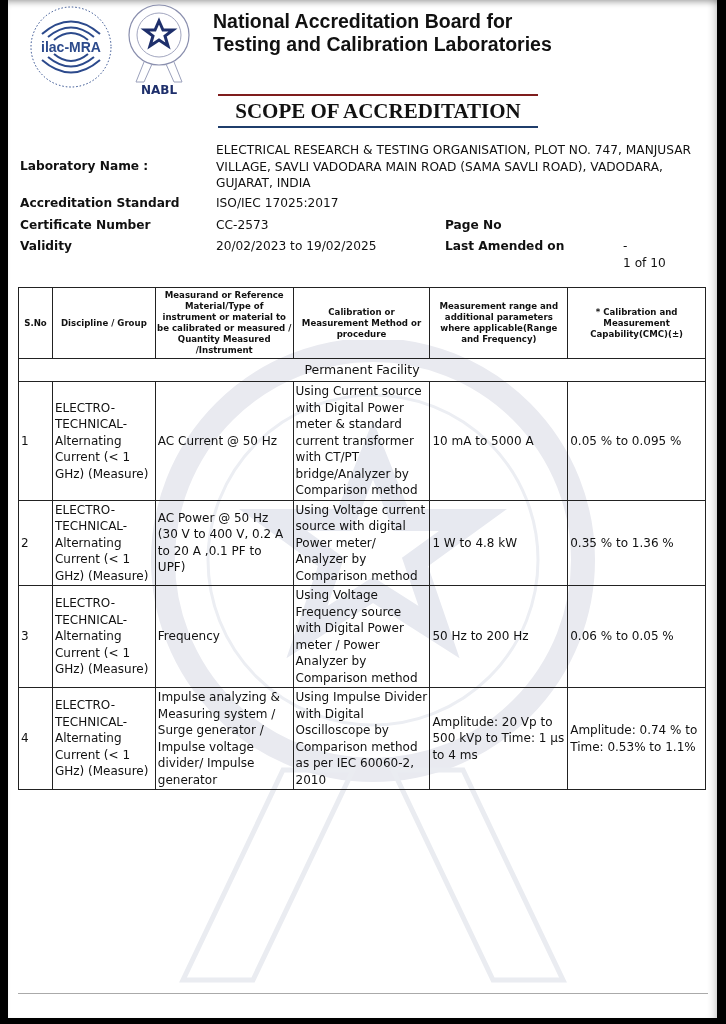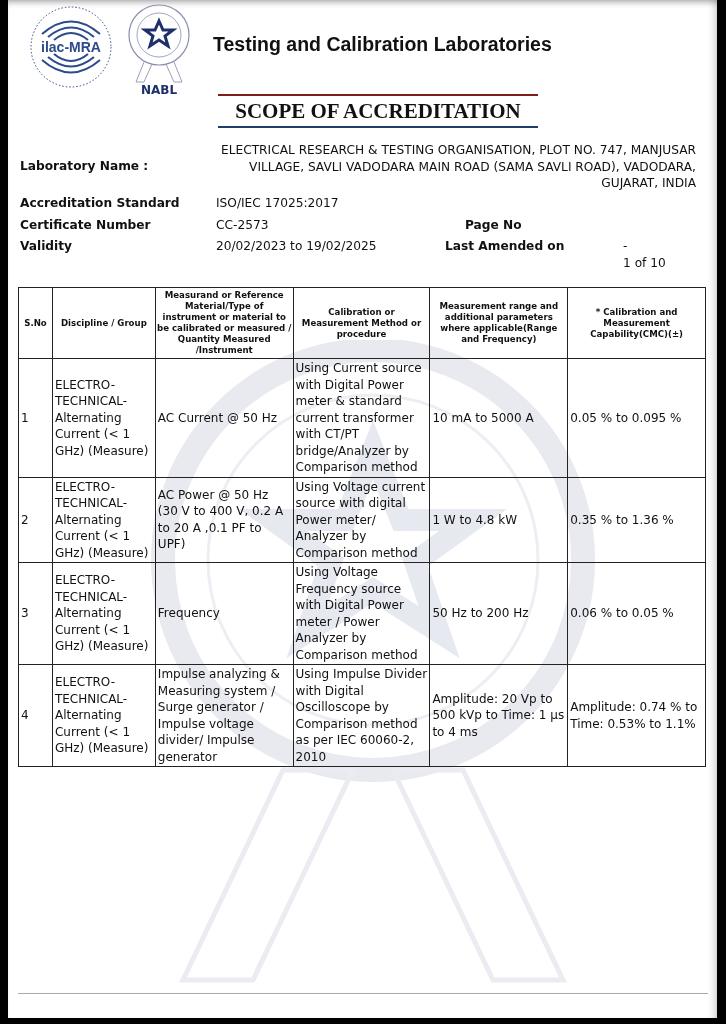--- a/index.html
+++ b/index.html
@@ -28,21 +28,21 @@
       position: absolute; left: 210px; top: 94px; width: 320px;
       border-top: 2px solid #7f1d1d; border-bottom: 2px solid #1f3d6b;
       font-family: "Liberation Serif", serif; font-weight: bold; font-size: 21px; line-height: 28px;
       text-align: center; color: #111; padding: 1px 0;
     }
     .info { position: absolute; left: 12px; top: 142px; width: 690px; font-size: 12.2px; color: #111; }
     .info .lbl { position: absolute; left: 0; font-weight: bold; white-space: nowrap; }
     .info .val { position: absolute; left: 196px; white-space: nowrap; }
     .info .lbl2 { position: absolute; left: 425px; font-weight: bold; white-space: nowrap; }
     .info .val2 { position: absolute; left: 603px; white-space: nowrap; }
-    .lab-name-val { position: absolute; left: 196px; top: 0; width: 480px; line-height: 16.5px; text-align: right; }
+    .lab-name-val { position: absolute; left: 196px; top: 0; width: 480px; line-height: 16.5px; }
     table.scope {
       position: absolute; left: 10px; top: 287px; width: 688px;
       border-collapse: collapse; font-size: 12px; color: #111;
       background: transparent;
     }
     table.scope th, table.scope td { border: 1.5px solid #222; vertical-align: middle; }
     table.scope th {
       font-size: 8.6px; font-weight: bold; text-align: center; line-height: 11px; padding: 2px 1px; height: 58px;
     }
     table.scope td { padding: 1px 2px; line-height: 16.5px; }
@@ -80,36 +80,36 @@
   <svg class="logo-nabl" viewBox="0 0 74 96">
     <circle cx="37" cy="33" r="30" fill="none" stroke="#8a8fae" stroke-width="1.2"></circle>
     <circle cx="37" cy="33" r="22" fill="none" stroke="#8a8fae" stroke-width="0.8"></circle>
     <polygon points="37,19 41,28 51,28 43,34 46,44 37,38 28,44 31,34 23,28 33,28" fill="none" stroke="#1e2f6b" stroke-width="3"></polygon>
     <path d="M22 60 L14 80 L22 80 L30 62" fill="none" stroke="#9aa0bb" stroke-width="1"></path>
     <path d="M52 60 L60 80 L52 80 L44 62" fill="none" stroke="#9aa0bb" stroke-width="1"></path>
     <text x="37" y="92" text-anchor="middle" font-family="DejaVu Sans, sans-serif" font-weight="bold" font-size="12" fill="#1e2f6b">NABL</text>
   </svg>
 
   <h1 class="org-title">
-    <br>
+    <span>National Accreditation Board for</span><br>
     <span>Testing and Calibration Laboratories</span>
   </h1>
 
   <div class="scope-title">SCOPE OF ACCREDITATION</div>
 
   <div class="info">
     <div class="lbl" style="top:17px;">Laboratory Name :</div>
     <div class="lab-name-val">ELECTRICAL RESEARCH &amp; TESTING ORGANISATION, PLOT NO. 747, MANJUSAR VILLAGE, SAVLI VADODARA MAIN ROAD (SAMA SAVLI ROAD), VADODARA, GUJARAT, INDIA</div>
 
     <div class="lbl" style="top:54px;">Accreditation Standard</div>
     <div class="val" style="top:54px;">ISO/IEC 17025:2017</div>
 
     <div class="lbl" style="top:76px;">Certificate Number</div>
     <div class="val" style="top:76px;">CC-2573</div>
-    <div class="lbl2" style="top:76px;margin-left:20px;">Page No</div>
+    <div class="lbl2" style="top:76px;">Page No</div>
     <div class="val2" style="top:76px;margin-top:38px;">1 of 10</div>
 
     <div class="lbl" style="top:97px;">Validity</div>
     <div class="val" style="top:97px;">20/02/2023 to 19/02/2025</div>
     <div class="lbl2" style="top:97px;">Last Amended on</div>
     <div class="val2" style="top:97px;">-</div>
   </div>
 
   <table class="scope">
     <colgroup>
@@ -124,20 +124,23 @@
       <tr>
         <th>S.No</th>
         <th>Discipline / Group</th>
         <th>Measurand or Reference Material/Type of instrument or material to be calibrated or measured / Quantity Measured /Instrument</th>
         <th>Calibration or Measurement Method or procedure</th>
         <th>Measurement range and additional parameters where applicable(Range and Frequency)</th>
         <th>* Calibration and Measurement Capability(CMC)(±)</th>
       </tr>
     </thead>
     <tbody>
+      <tr>
+        <td class="facility" colspan="6">Permanent Facility</td>
+      </tr>
       <tr>
         <td>1</td>
         <td>ELECTRO-TECHNICAL-Alternating Current (&lt; 1 GHz) (Measure)</td>
         <td>AC Current @ 50 Hz</td>
         <td>Using Current source with Digital Power meter &amp; standard current transformer with CT/PT bridge/Analyzer by Comparison method</td>
         <td>10 mA to 5000 A</td>
         <td>0.05 % to 0.095 %</td>
       </tr>
       <tr>
         <td>2</td>

